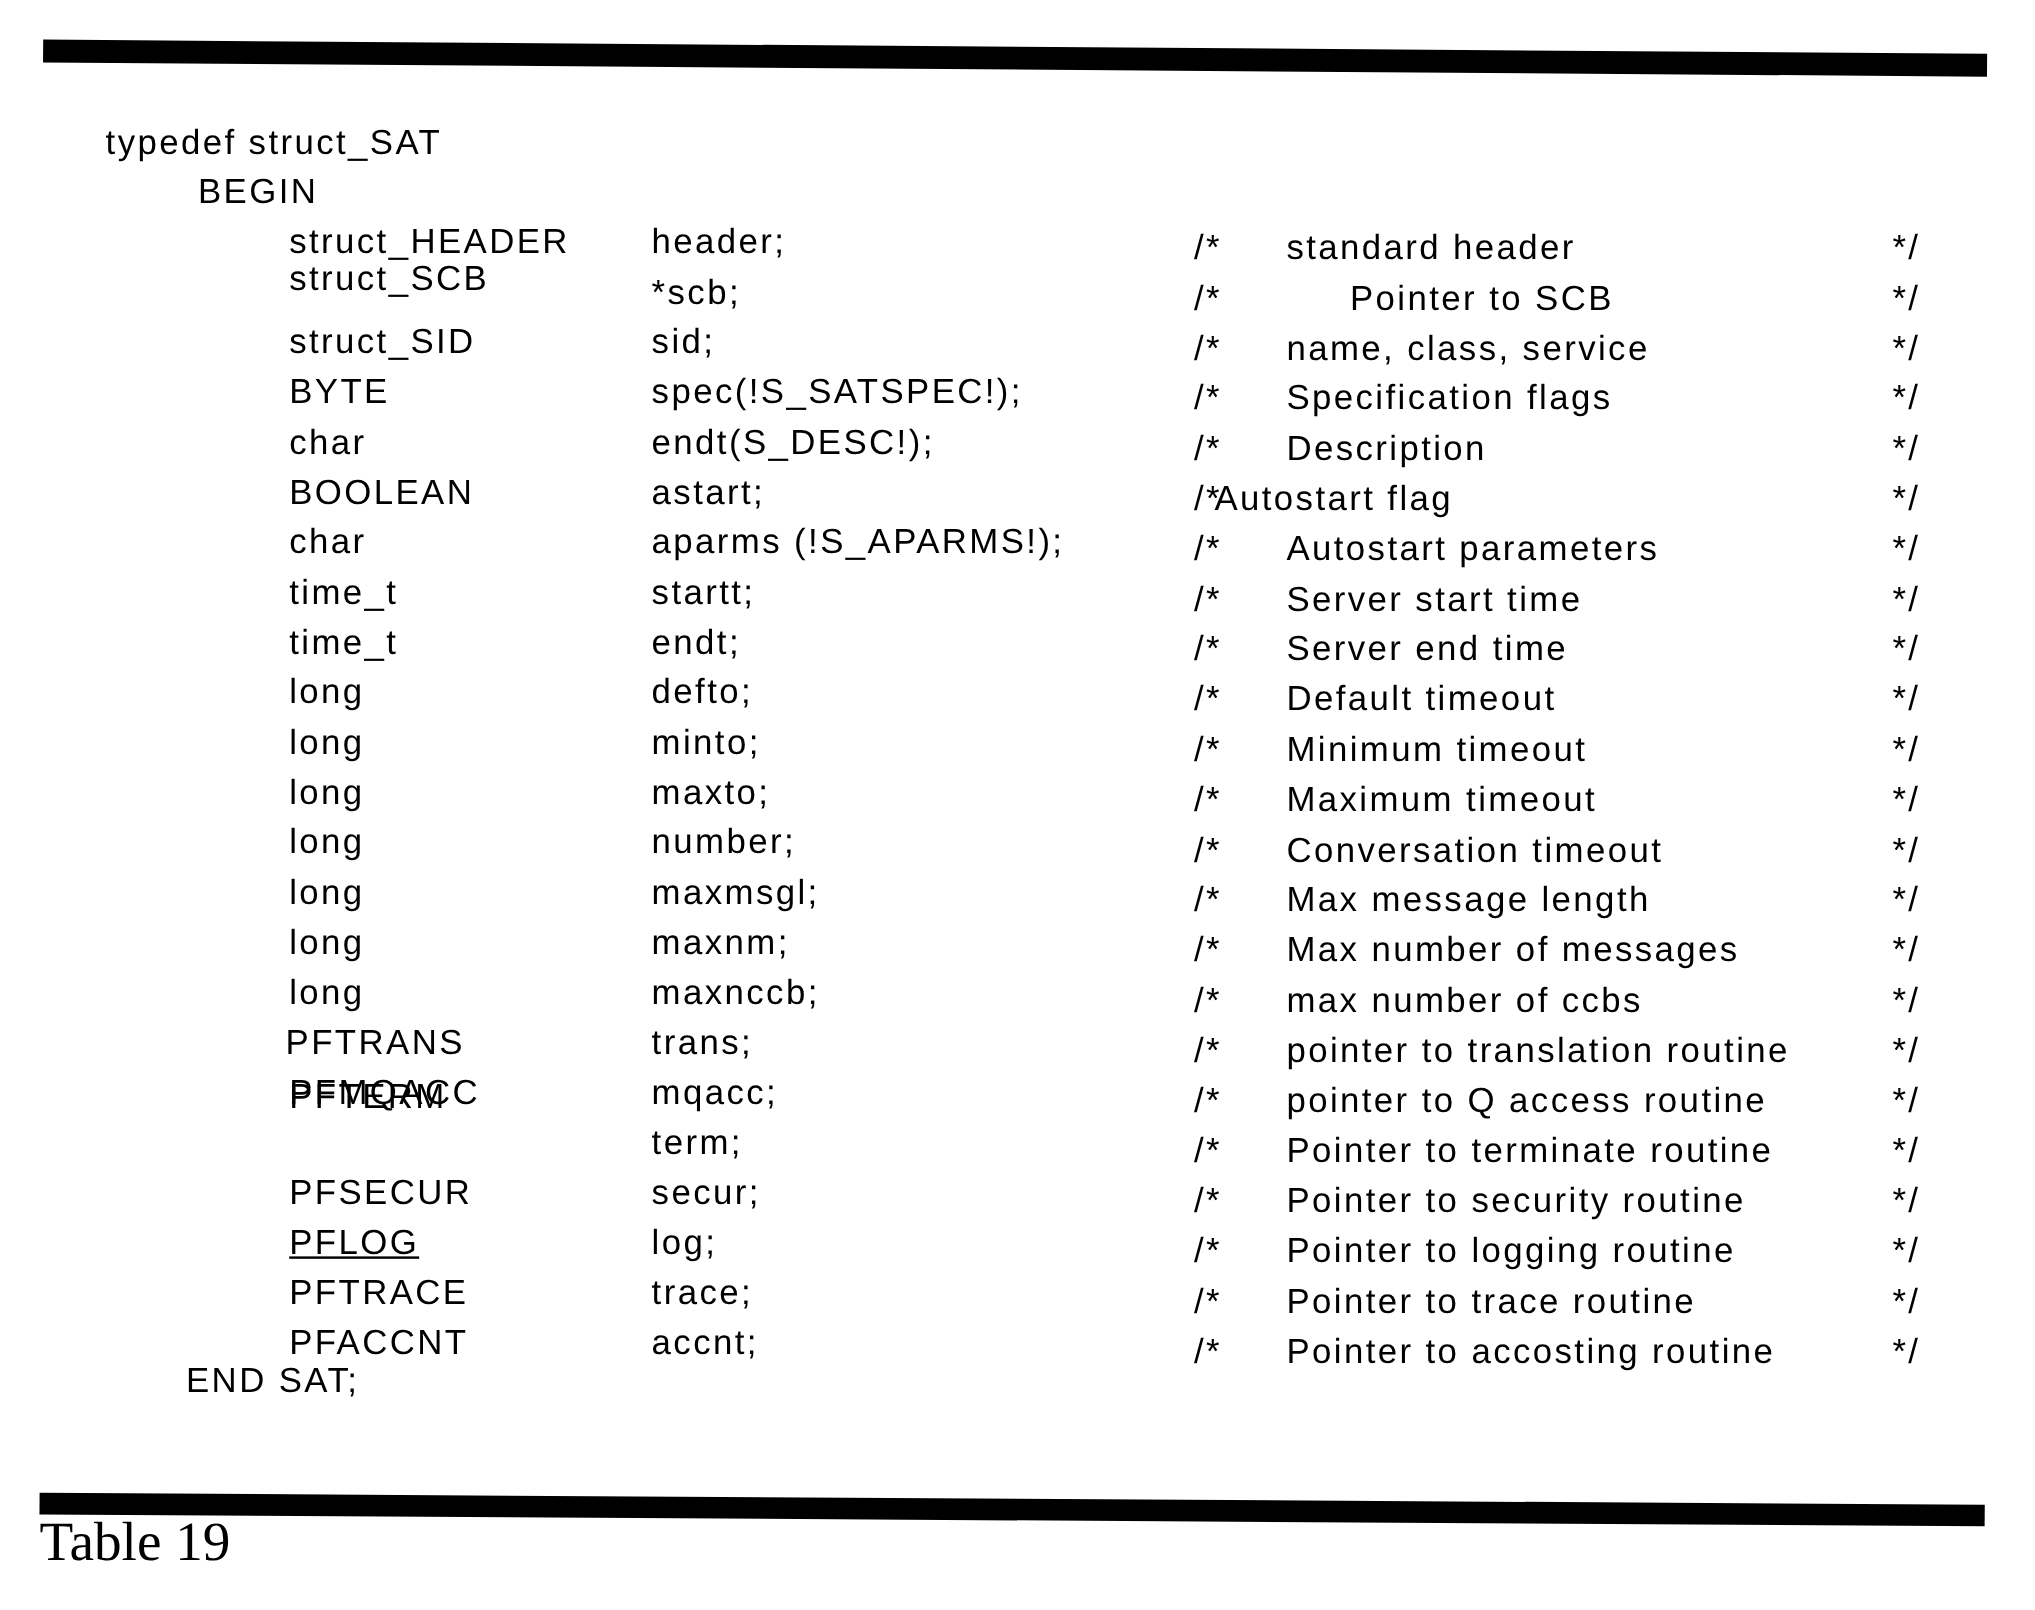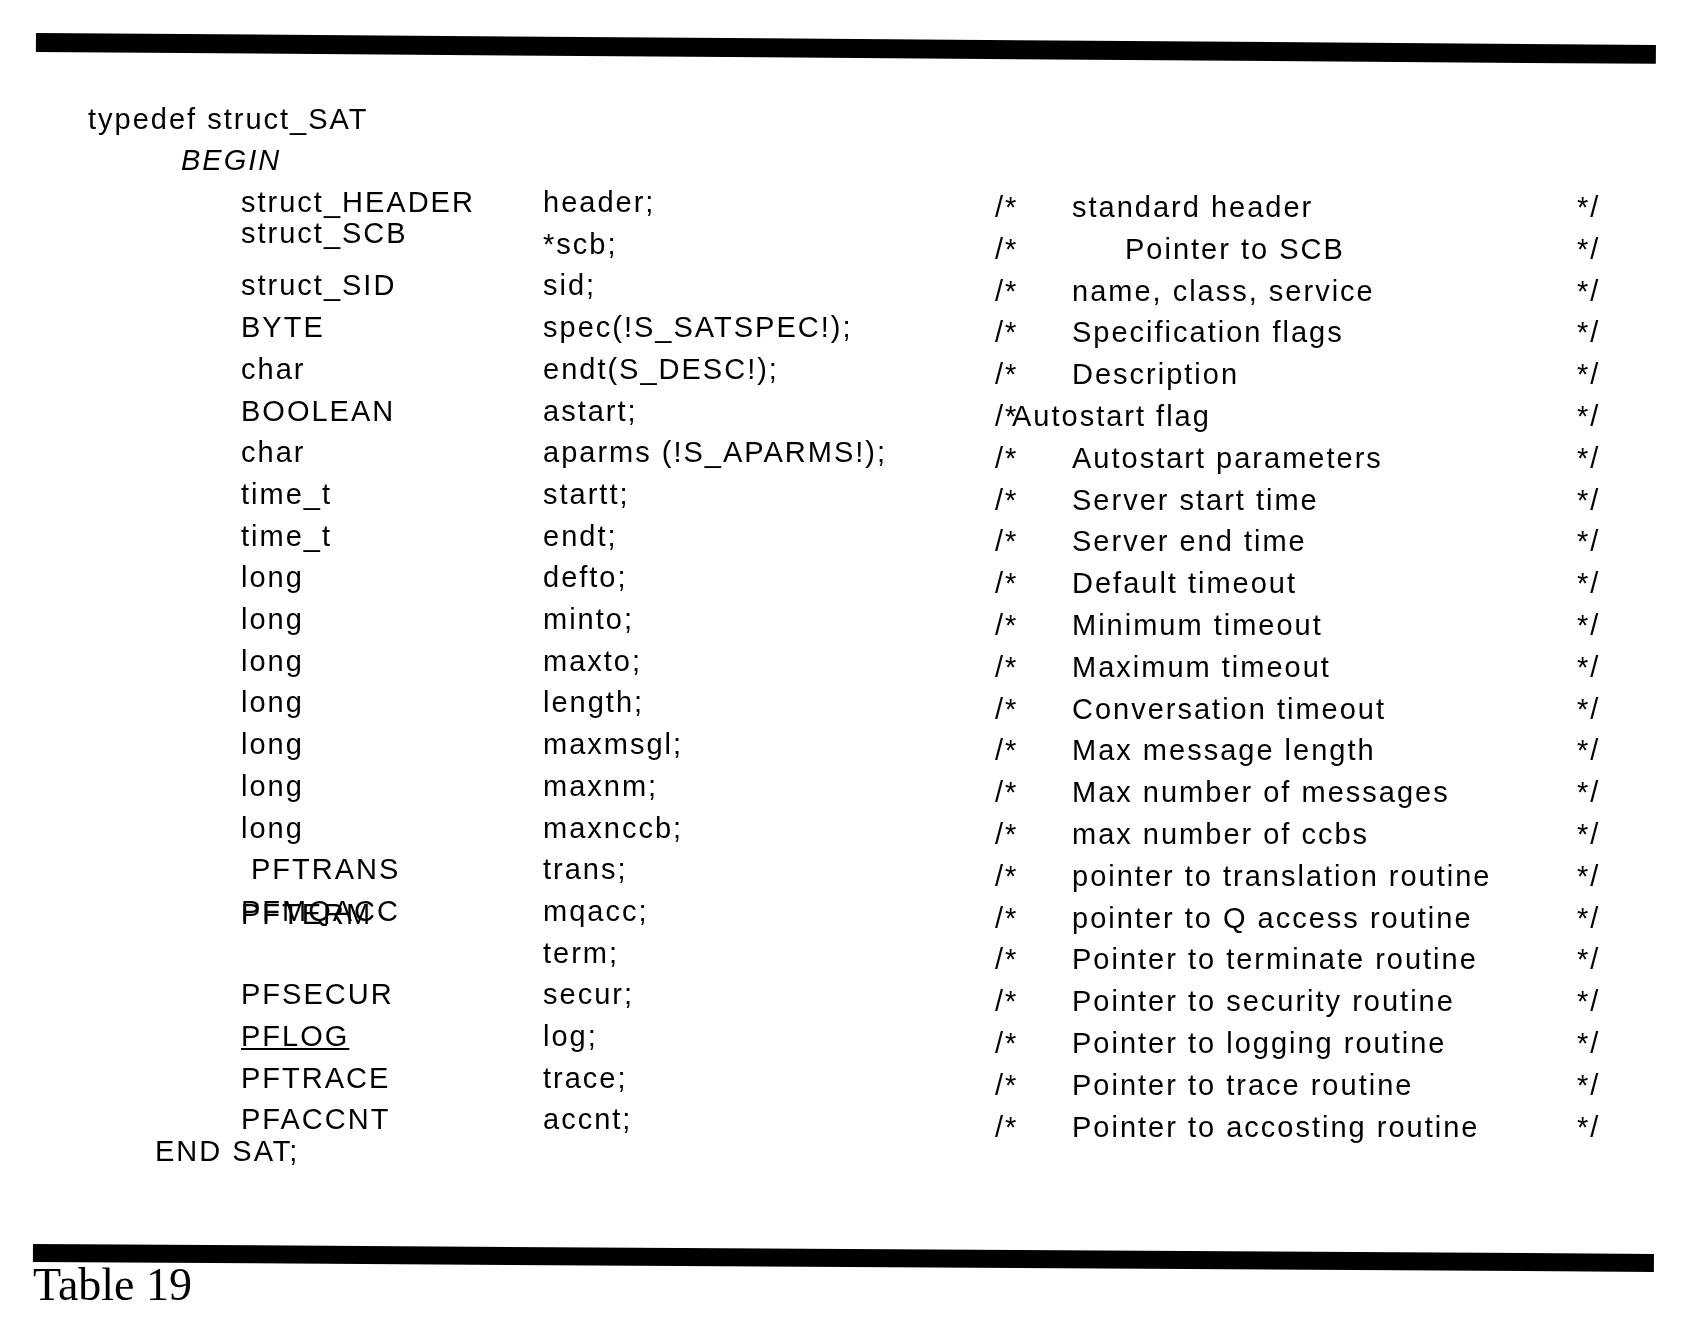--- a/index.html
+++ b/index.html
@@ -21,21 +21,21 @@
   }
 </style>
 </head>
 <body>
 
 <div class="page">
   <div class="rule rule-top"></div>
 
   <div class="code">
     <div class="line" style="left:88px; top:105px;">typedef struct_SAT</div>
-    <div class="line" style="left:181px; top:146px;font-style:italic;">BEGIN</div>
+    <div class="line" style="left:165px; top:146px;">BEGIN</div>
 
     <div id="rows">
         <div>
           <div class="line" style="left: 241px; top: 188px;">struct_HEADER</div>
           <div class="line" style="left: 543px; top: 188px;">header;</div>
           <div class="line" style="left: 995px; top: 193px;">/*</div>
           <div class="line" style="left: 1072px; top: 193px;">standard header</div>
           <div class="line" style="left: 1577px; top: 193px;">*/</div>
         </div>
         <div>
@@ -110,21 +110,21 @@
         </div>
         <div>
           <div class="line" style="left: 241px; top: 646.7px;">long</div>
           <div class="line" style="left: 543px; top: 646.7px;">maxto;</div>
           <div class="line" style="left: 995px; top: 652.8px;">/*</div>
           <div class="line" style="left: 1072px; top: 652.8px;">Maximum timeout</div>
           <div class="line" style="left: 1577px; top: 652.8px;">*/</div>
         </div>
         <div>
           <div class="line" style="left: 241px; top: 688.4px;">long</div>
-          <div class="line" style="left: 543px; top: 688.4px;">length;</div>
+          <div class="line" style="left: 543px; top: 688.4px;">number;</div>
           <div class="line" style="left: 995px; top: 694.6px;">/*</div>
           <div class="line" style="left: 1072px; top: 694.6px;">Conversation timeout</div>
           <div class="line" style="left: 1577px; top: 694.6px;">*/</div>
         </div>
         <div>
           <div class="line" style="left: 241px; top: 730.1px;">long</div>
           <div class="line" style="left: 543px; top: 730.1px;">maxmsgl;</div>
           <div class="line" style="left: 995px; top: 736.4px;">/*</div>
           <div class="line" style="left: 1072px; top: 736.4px;">Max message length</div>
           <div class="line" style="left: 1577px; top: 736.4px;">*/</div>
@@ -137,21 +137,21 @@
           <div class="line" style="left: 1577px; top: 778.2px;">*/</div>
         </div>
         <div>
           <div class="line" style="left: 241px; top: 813.5px;">long</div>
           <div class="line" style="left: 543px; top: 813.5px;">maxnccb;</div>
           <div class="line" style="left: 995px; top: 820px;">/*</div>
           <div class="line" style="left: 1072px; top: 820px;">max number of ccbs</div>
           <div class="line" style="left: 1577px; top: 820px;">*/</div>
         </div>
         <div>
-          <div class="line" style="left: 251px; top: 855.2px;">PFTRANS</div>
+          <div class="line" style="left: 238px; top: 855.2px;">PFTRANS</div>
           <div class="line" style="left: 543px; top: 855.2px;">trans;</div>
           <div class="line" style="left: 995px; top: 861.8px;">/*</div>
           <div class="line" style="left: 1072px; top: 861.8px;">pointer to translation routine</div>
           <div class="line" style="left: 1577px; top: 861.8px;">*/</div>
         </div>
         <div>
           <div class="line" style="left: 241px; top: 896.9px;">PFMQACC</div>
           <div class="line" style="left: 543px; top: 896.9px;">mqacc;</div>
           <div class="line" style="left: 995px; top: 903.6px;">/*</div>
           <div class="line" style="left: 1072px; top: 903.6px;">pointer to Q access routine</div>

